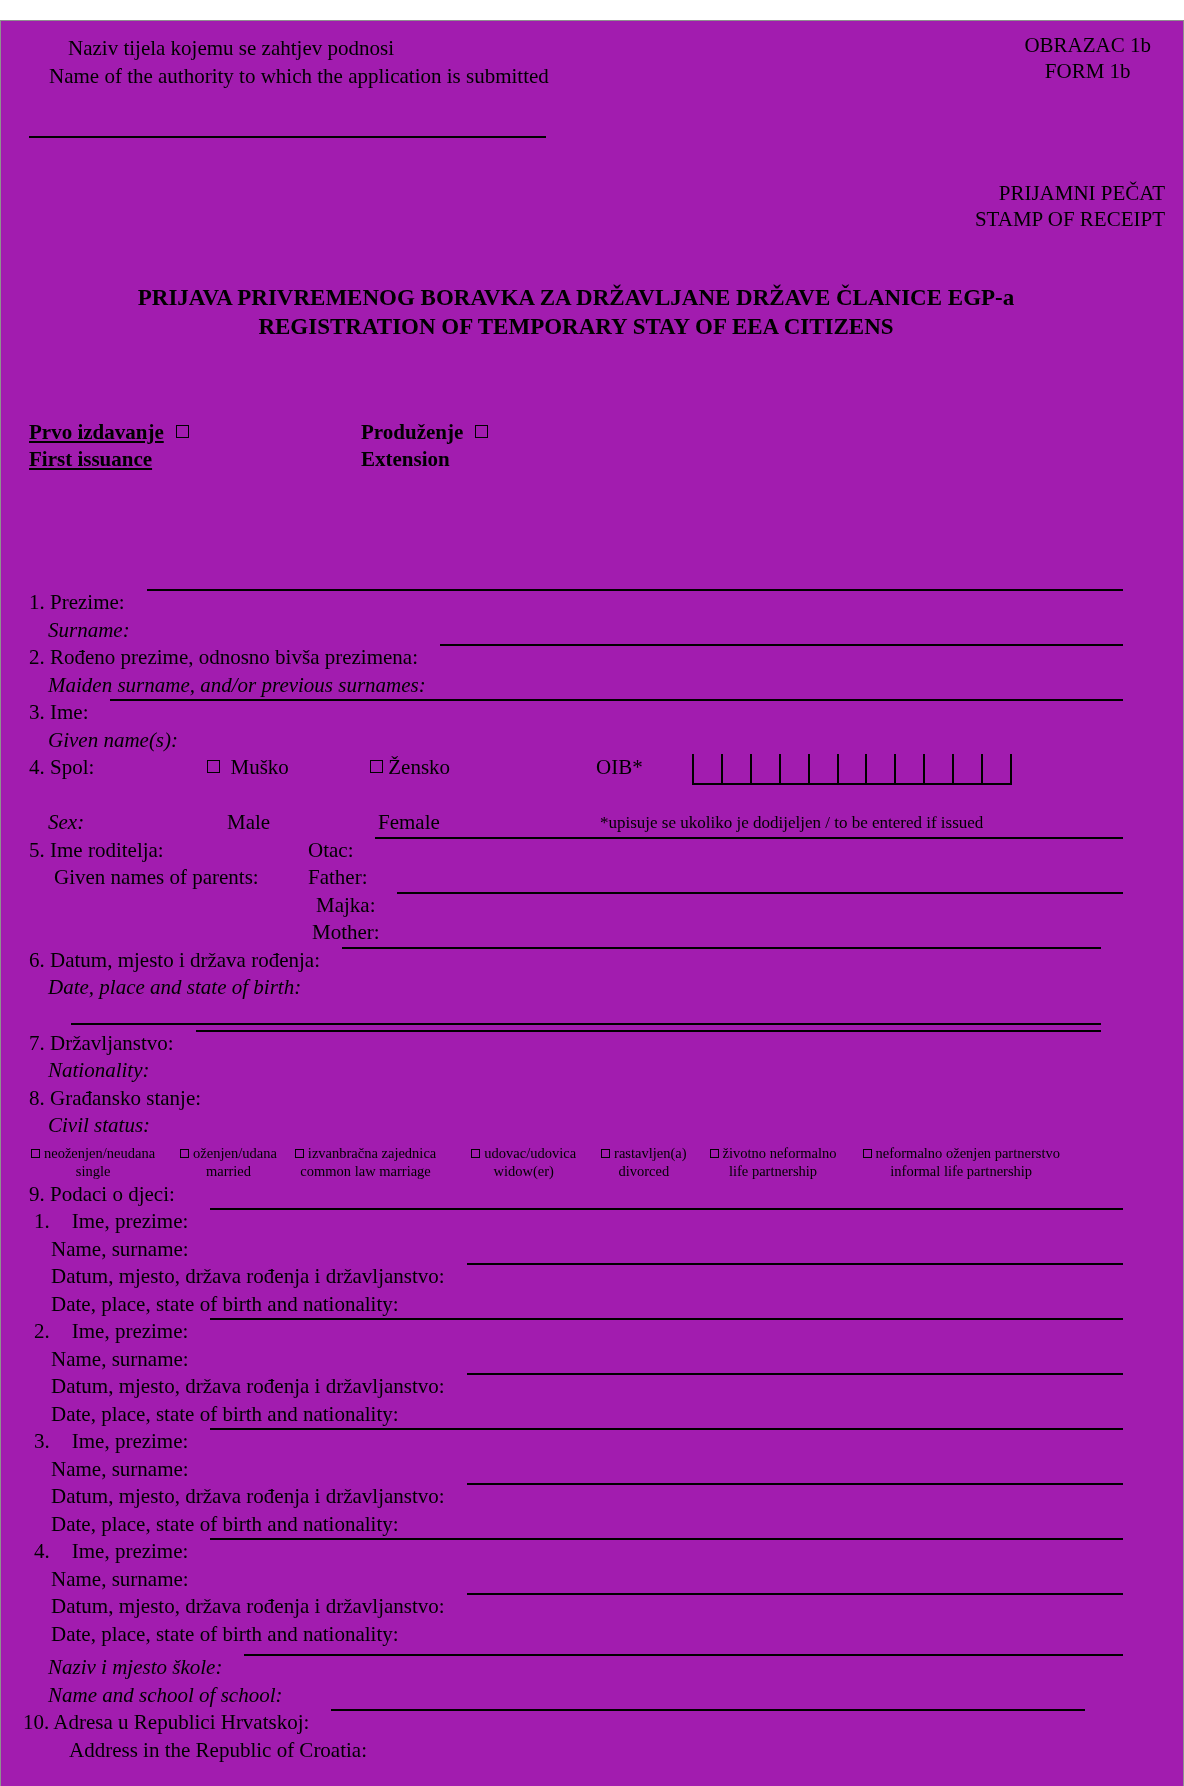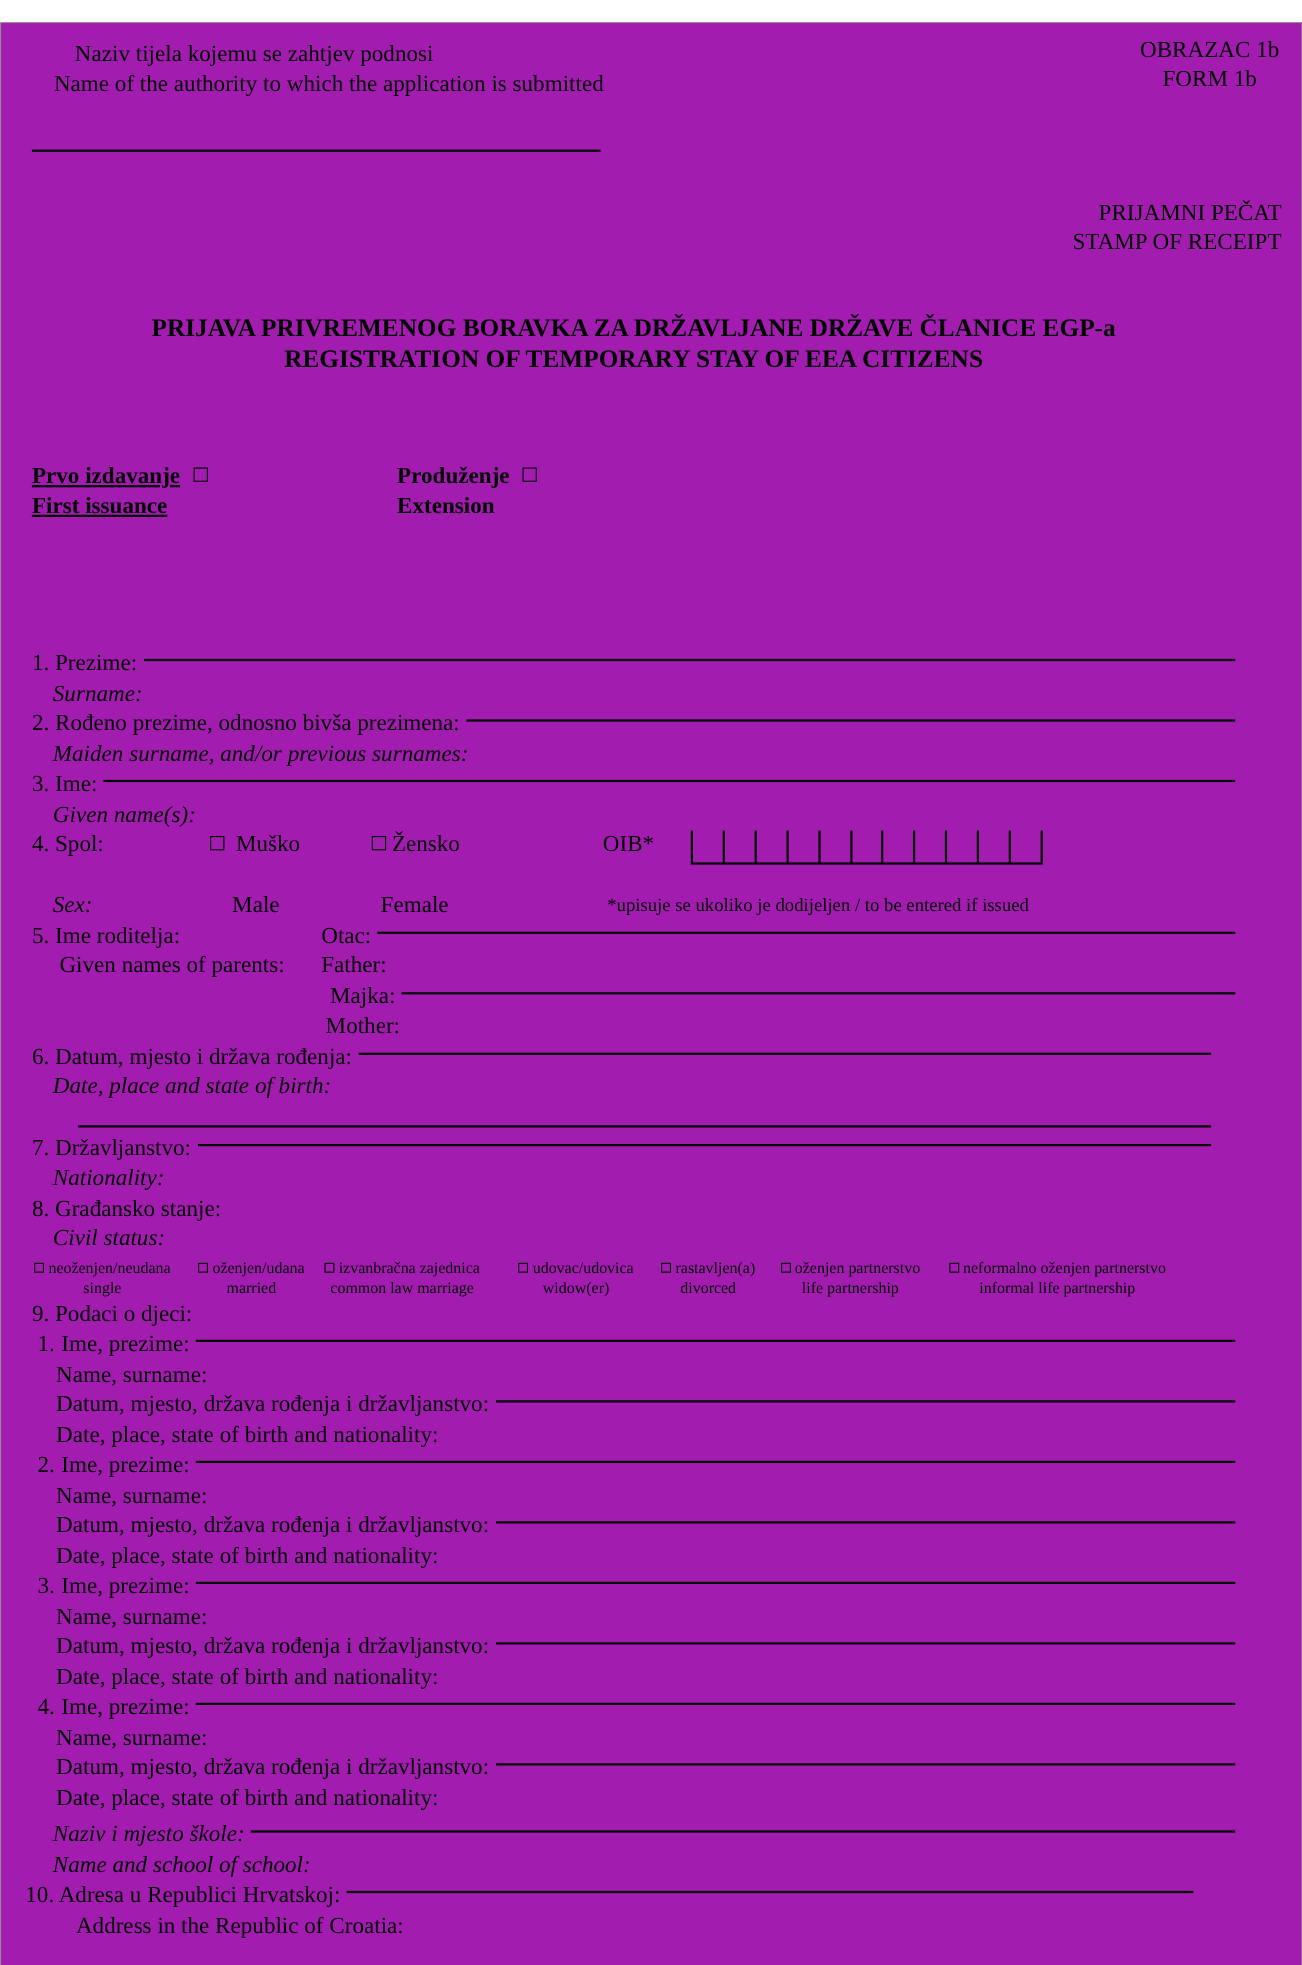--- a/index.html
+++ b/index.html
@@ -5,28 +5,28 @@
   html,body { margin:0; padding:0; background:#fff; }
   .page {
     position:relative; width:1184px; height:1786px; box-sizing:border-box;
     background:#a21caf; border:1px solid #8f8f8f;
     padding:14px 60px 0 28px;
     font-family:"Liberation Serif","DejaVu Serif",serif;
     font-size:21px; line-height:27.5px; color:#000;
     overflow:hidden;
     margin-top:20px;
   }
-  .row { display:flex; align-items:center; white-space:nowrap; }
+  .row { display:flex; align-items:flex-start; white-space:nowrap;gap:16px; }
   .fl { flex:1 1 auto; border-bottom:2px solid #000; height:0; margin-bottom:5px; margin-left:6px; }
   .nofl { margin-left:0; }
   .w { display:inline-block; }
   .cb { display:inline-block; box-sizing:border-box; width:13px; height:13px; border:1.5px solid #000; margin:0 0 1px 0; vertical-align:baseline; }
   .cbs { display:inline-block; box-sizing:border-box; width:9px; height:9px; border:1px solid #000; margin-right:4px; }
   .hdr-left div { white-space:nowrap; }
-  .formcode { position:absolute; top:12px; right:20px; text-align:center; line-height:25.5px; }
+  .formcode { position:absolute; top:12px; right:32px; text-align:center; line-height:25.5px; }
   .stamp { position:absolute; top:160px; right:18px; text-align:right; line-height:25.5px; }
   .hline { width:517px; border-bottom:2px solid #000; height:0; margin-top:46px; }
   .title { margin-top:145px; text-align:center; font-weight:bold; font-size:23px; line-height:29px; }
   .issuance { display:flex; margin-top:78px; font-weight:bold; line-height:27px; }
   .issuance .col1 { width:332px;text-decoration:underline; }
   .issuance .cb { margin-left:12px; }
   .main { margin-top:116px; }
   .ind { margin-left:19px;font-style:italic; }
   .ind2 { margin-left:22px; }
   .comb { display:flex; box-sizing:border-box; width:320px; height:31px; border-bottom:2.5px solid #000; margin-bottom:-6px; }
@@ -192,21 +192,21 @@
       </div>
       <div class="copt" style="margin-right:25px">
         <div class="l1"><span class="cbs"></span><span>udovac/udovica</span></div>
         <div class="l2">widow(er)</div>
       </div>
       <div class="copt" style="margin-right:23px">
         <div class="l1"><span class="cbs"></span><span>rastavljen(a)</span></div>
         <div class="l2">divorced</div>
       </div>
       <div class="copt" style="margin-right:26px">
-        <div class="l1"><span class="cbs"></span><span>oženjen partnerstvo</span></div>
+        <div class="l1"><span class="cbs"></span><span>životno neformalno</span></div>
         <div class="l2">life partnership</div>
       </div>
       <div class="copt">
         <div class="l1"><span class="cbs"></span><span>neformalno oženjen partnerstvo</span></div>
         <div class="l2">informal life partnership</div>
       </div>
     </div>
 
     <div class="row">
         <span>9. Podaci o djeci:</span>

